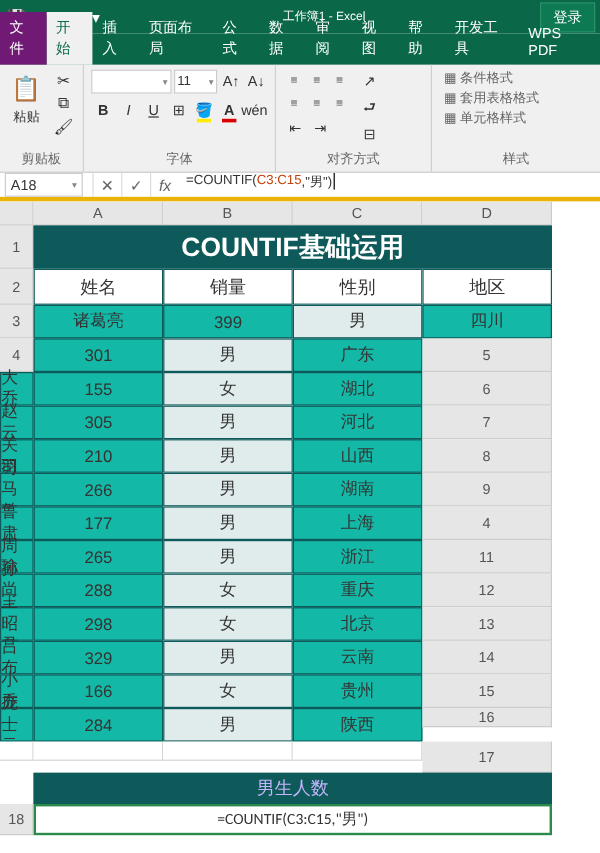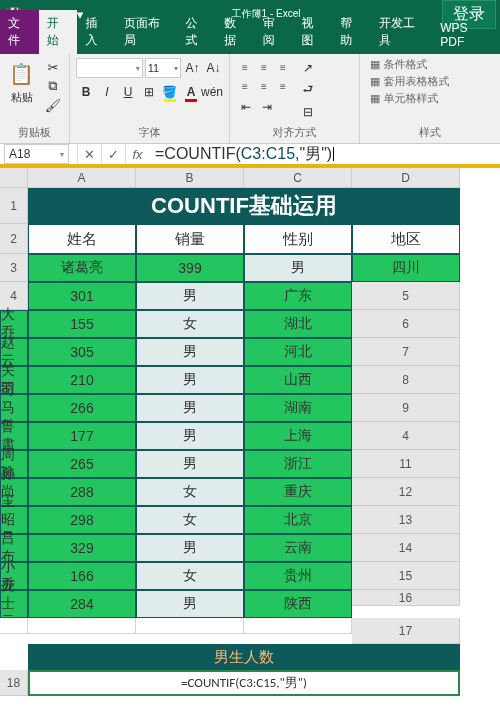--- a/index.html
+++ b/index.html
@@ -1,21 +1,21 @@
 <!DOCTYPE html>
 <html><head>
 <meta charset="utf-8">
 <style>
 *{box-sizing:border-box;margin:0;padding:0;font-family:"Microsoft YaHei","SimSun",sans-serif}
 body{width:500px;height:711px;background:#fff;overflow:hidden;font-size:12px;color:#333}
 .titlebar{height:28px;background:#0a6848;display:flex;align-items:center;padding:0 4px;color:#fff}
 .tb-left{display:flex;gap:2px;align-items:center}
 .tb-icon{width:20px;height:20px;display:flex;align-items:center;justify-content:center;font-size:13px}
 .tb-title{flex:1;text-align:center;font-size:10px}
-.tb-login{background:#0d7a54;padding:3px 10px;font-size:16px;border:1px solid #2a9068}
+.tb-login{background:#0d7a54;padding:3px 10px;font-size:12px;border:1px solid #2a9068}
 .menubar{height:26px;background:#0a6848;display:flex;align-items:flex-end;color:#fff}
 .menu-item{padding:5px 8px;font-size:12px;cursor:pointer}
 .menu-item.file{background:#701a75}
 .menu-item.active{background:#f0f0f0;color:#0a6848}
 .ribbon{height:90px;background:#f0f0f0;border-bottom:1px solid #ccc;display:flex;position:relative}
 .rgroup{border-right:1px solid #d0d0d0;padding:2px 4px;display:flex;flex-direction:column;justify-content:space-between;height:100%}
 .rgroup-body{display:flex;gap:2px;flex:1;align-items:flex-start}
 .rgroup-label{text-align:center;font-size:11px;color:#666;padding-bottom:1px}
 .paste-area{display:flex;flex-direction:column;align-items:center;padding:2px}
 .paste-big{width:32px;height:32px;display:flex;align-items:center;justify-content:center;font-size:20px}
@@ -28,35 +28,35 @@
 .fbtn{width:20px;height:20px;display:flex;align-items:center;justify-content:center;font-size:12px}
 .align-grid{display:grid;grid-template-columns:repeat(3,18px);gap:1px}
 .abtn{width:18px;height:18px;display:flex;align-items:center;justify-content:center;font-size:10px;color:#555}
 .wrap-col{display:flex;flex-direction:column;gap:2px;margin-left:4px}
 .style-col{display:flex;flex-direction:column;gap:0;margin-left:2px}
 .style-item{display:flex;align-items:center;gap:3px;font-size:11px;color:#666;padding:1px 4px;white-space:nowrap}
 .formula-bar{height:24px;background:#fff;border-bottom:4px solid #eab308;display:flex;align-items:center}
 .name-box{width:65px;height:20px;border:1px solid #ccc;margin-left:4px;padding:0 4px;display:flex;align-items:center;font-size:12px;background:#fff;justify-content:space-between}
 .fx-btns{display:flex;align-items:center;gap:0;margin-left:8px}
 .fx-btn{width:24px;height:20px;display:flex;align-items:center;justify-content:center;font-size:13px;color:#666;border-left:1px solid #ddd}
-.formula-input{flex:1;height:20px;padding:0 6px;font-size:16px;display:flex;align-items:center;font-family:Calibri,sans-serif}
-.formula-input .ref{color:#0c4a6e}
+.formula-input{flex:1;height:20px;padding:0 6px;font-size:11px;display:flex;align-items:flex-start;font-family:Calibri,sans-serif}
+.formula-input .ref{color:#c2410c}
 .formula-input .cursor{border-left:1px solid #000;height:14px;margin-left:1px}
 .grid-area{height:543px;overflow:hidden;position:relative;background:#fff}
 .grid{display:grid;grid-template-columns:28px 108px 108px 108px 108px;font-size:12px}
 .col-head{background:#e6e6e6;border-right:1px solid #ccc;border-bottom:1px solid #ccc;text-align:center;height:20px;line-height:20px;color:#555}
 .row-head{background:#e6e6e6;border-right:1px solid #ccc;border-bottom:1px solid #ccc;text-align:center;color:#555;display:flex;align-items:center;justify-content:center}
 .corner{background:#e6e6e6;border-right:1px solid #ccc;border-bottom:1px solid #ccc;height:20px}
 .cell{border-right:1px solid #d4d4d4;border-bottom:1px solid #d4d4d4;height:28px;display:flex;align-items:center;justify-content:center;font-size:14px;background:#fff}
 .title-row{grid-column:2/6;background:#0e5a5a;color:#fff;font-size:22px;height:36px;display:flex;align-items:center;justify-content:center;font-weight:bold;border:1px solid #0e5a5a}
 .header-cell{background:#fff;font-size:15px;height:30px;color:#333;border:1px solid #0e5a5a !important}
-.data-cell{background:#22c55e;font-size:14px;border:1px solid #0e5a5a !important}
+.data-cell{background:#14b8a6;font-size:14px;border:1px solid #0e5a5a !important}
 .gender-cell{background:#e0ecec}
 .r16{height:16px}
-.count-label{grid-column:2/6;background:#0e5a5a;color:#fdba74;font-size:15px;height:26px;display:flex;align-items:center;justify-content:center;border:1px solid #0e5a5a}
+.count-label{grid-column:2/6;background:#0e5a5a;color:#c4b5fd;font-size:15px;height:26px;display:flex;align-items:center;justify-content:center;border:1px solid #0e5a5a}
 .count-val{grid-column:2/6;background:#fff;border:2px solid #2a8a4a;height:26px;display:flex;align-items:center;justify-content:center;font-size:13px;font-family:Calibri,sans-serif}
 .drop{font-size:8px;color:#888}
 </style>
 </head>
 <body>
 
 <div class="titlebar">
   <div class="tb-left">
     <div class="tb-icon">💾</div>
     <div class="tb-icon">↶</div>

